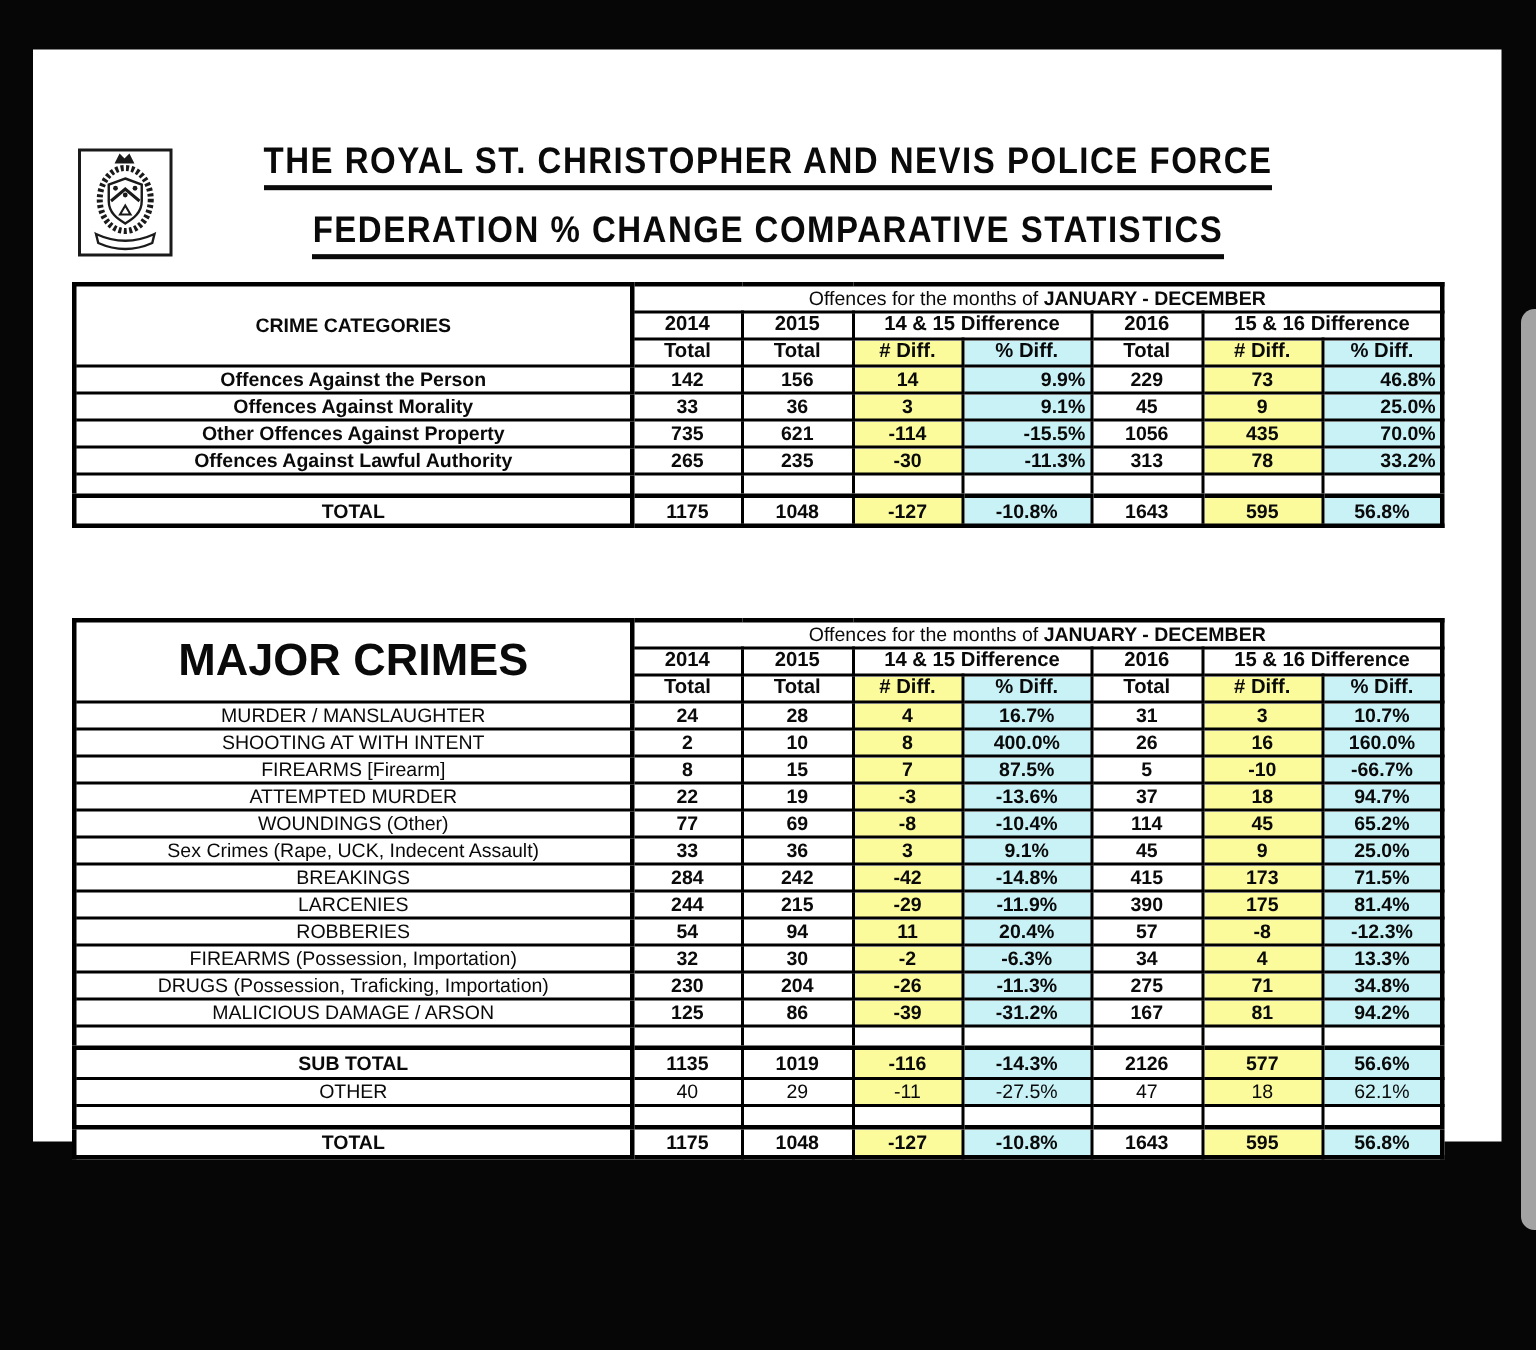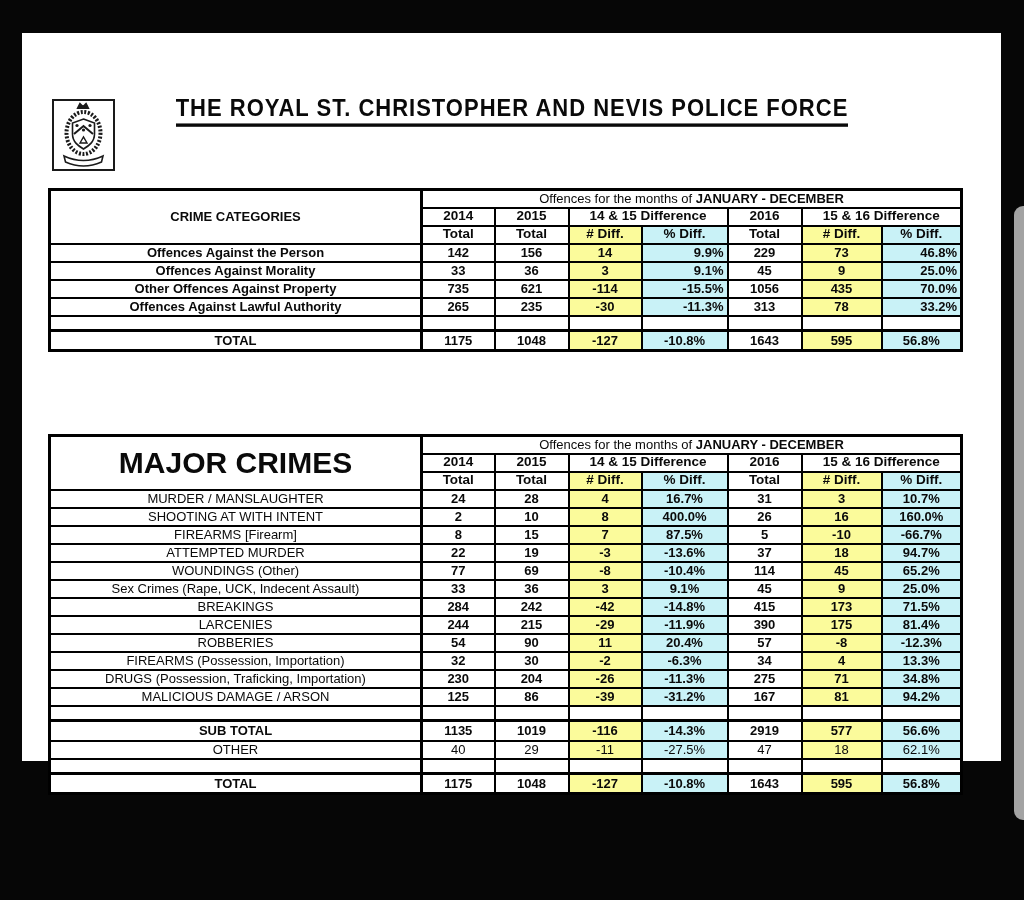--- a/index.html
+++ b/index.html
@@ -9,21 +9,21 @@
 
   
   .badge-box { position: absolute; left: 30px; top: 66px; width: 63px; height: 72px; border: 2px solid #1a1a1a; background: #fff; }
   .hdr-line { position: absolute; left: 95px; width: 790px; text-align: center; font-weight: 900; color: #0a0a0a; font-size: 22px; letter-spacing: 1px; white-space: nowrap; }
   .hdr-line .u { display: inline-block; border-bottom: 3px solid #0a0a0a; padding-bottom: 1px; transform: scale(1, 1.12); }
   .hdr-1 { top: 62px; }
   .hdr-2 { top: 108px; }
 
   
   .tblpos1 { position: absolute; left: 26px; top: 155px; }
-  .tblpos2 { position: absolute; left: 26px; top: 401px; }
+  .tblpos2 { position: absolute; left: 26px; top: 379px; }
   table.tbl { border-collapse: collapse; table-layout: fixed; width: 912px; background: #fff; border: 3px solid #000; }
   table.tbl td { border: 2px solid #000; padding: 0 3px; height: 18px; font-size: 13px; line-height: 1.05; text-align: center; white-space: nowrap; overflow: hidden; color: #0a0a0a; }
   td.title-cell { font-size: 27px; font-weight: bold; letter-spacing: 0px; border-right-width: 3px !important; }
   .t2 td.title-cell { font-size: 30px; }
   td.offences { font-size: 13.5px; text-align: center; margin-top: 36px; }
   tr.yr td, tr.sub td { font-weight: bold; font-size: 13.5px; }
   td.label { text-align: left; border-right-width: 3px !important; }
   tr.spacer td { height: 15px; }
   tr.total td { font-weight: bold; border-top: 3px solid #000; height: 20px; }
 
@@ -62,20 +62,21 @@
           <circle cx="23" cy="24.5" r="1.6" fill="#1a1a1a" stroke="none"></circle>
           <circle cx="36" cy="24.5" r="1.6" fill="#1a1a1a" stroke="none"></circle>
           <circle cx="29.5" cy="29" r="1.6" fill="#1a1a1a" stroke="none"></circle>
           <path d="M26 42 l3.5 -6 l3.5 6 z" stroke-width="1.4"></path>
           <path d="M10 55 q19.5 9 39 0 l-1.5 6 q-18 8 -36 0 z" stroke-width="1.6" fill="#fff"></path>
         </g>
       </svg>
     </div>
 
     <div class="hdr-line hdr-1"><span class="u">THE ROYAL ST. CHRISTOPHER AND NEVIS POLICE FORCE</span></div>
+    <div class="hdr-line hdr-2"><span class="u">FEDERATION % CHANGE COMPARATIVE STATISTICS</span></div>
 
     <div class="tblpos1">
       <table class="tbl t1">
         <colgroup>
           <col style="width:372px">
             <col style="width:73px">
             <col style="width:74px">
             <col style="width:73px">
           <col style="width:86px">
             <col style="width:74px">
@@ -280,21 +281,21 @@
               <td class="val v1">215</td>
               <td class="val v2">-29</td>
               <td class="val v3">-11.9%</td>
               <td class="val v4">390</td>
               <td class="val v5">175</td>
               <td class="val v6">81.4%</td>
             </tr>
             <tr class="data">
               <td class="label">ROBBERIES</td>
               <td class="val v0">54</td>
-              <td class="val v1">90</td>
+              <td class="val v1">94</td>
               <td class="val v2">11</td>
               <td class="val v3">20.4%</td>
               <td class="val v4">57</td>
               <td class="val v5">-8</td>
               <td class="val v6">-12.3%</td>
             </tr>
             <tr class="data">
               <td class="label">FIREARMS (Possession, Importation)</td>
               <td class="val v0">32</td>
               <td class="val v1">30</td>
@@ -333,21 +334,21 @@
               <td class="val v4"></td>
               <td class="val v5"></td>
               <td class="val v6"></td>
             </tr>
             <tr class="total">
               <td class="label">SUB TOTAL</td>
               <td class="val v0">1135</td>
               <td class="val v1">1019</td>
               <td class="val v2">-116</td>
               <td class="val v3">-14.3%</td>
-              <td class="val v4">2919</td>
+              <td class="val v4">2126</td>
               <td class="val v5">577</td>
               <td class="val v6">56.6%</td>
             </tr>
             <tr class="light">
               <td class="label">OTHER</td>
               <td class="val v0">40</td>
               <td class="val v1">29</td>
               <td class="val v2">-11</td>
               <td class="val v3">-27.5%</td>
               <td class="val v4">47</td>

